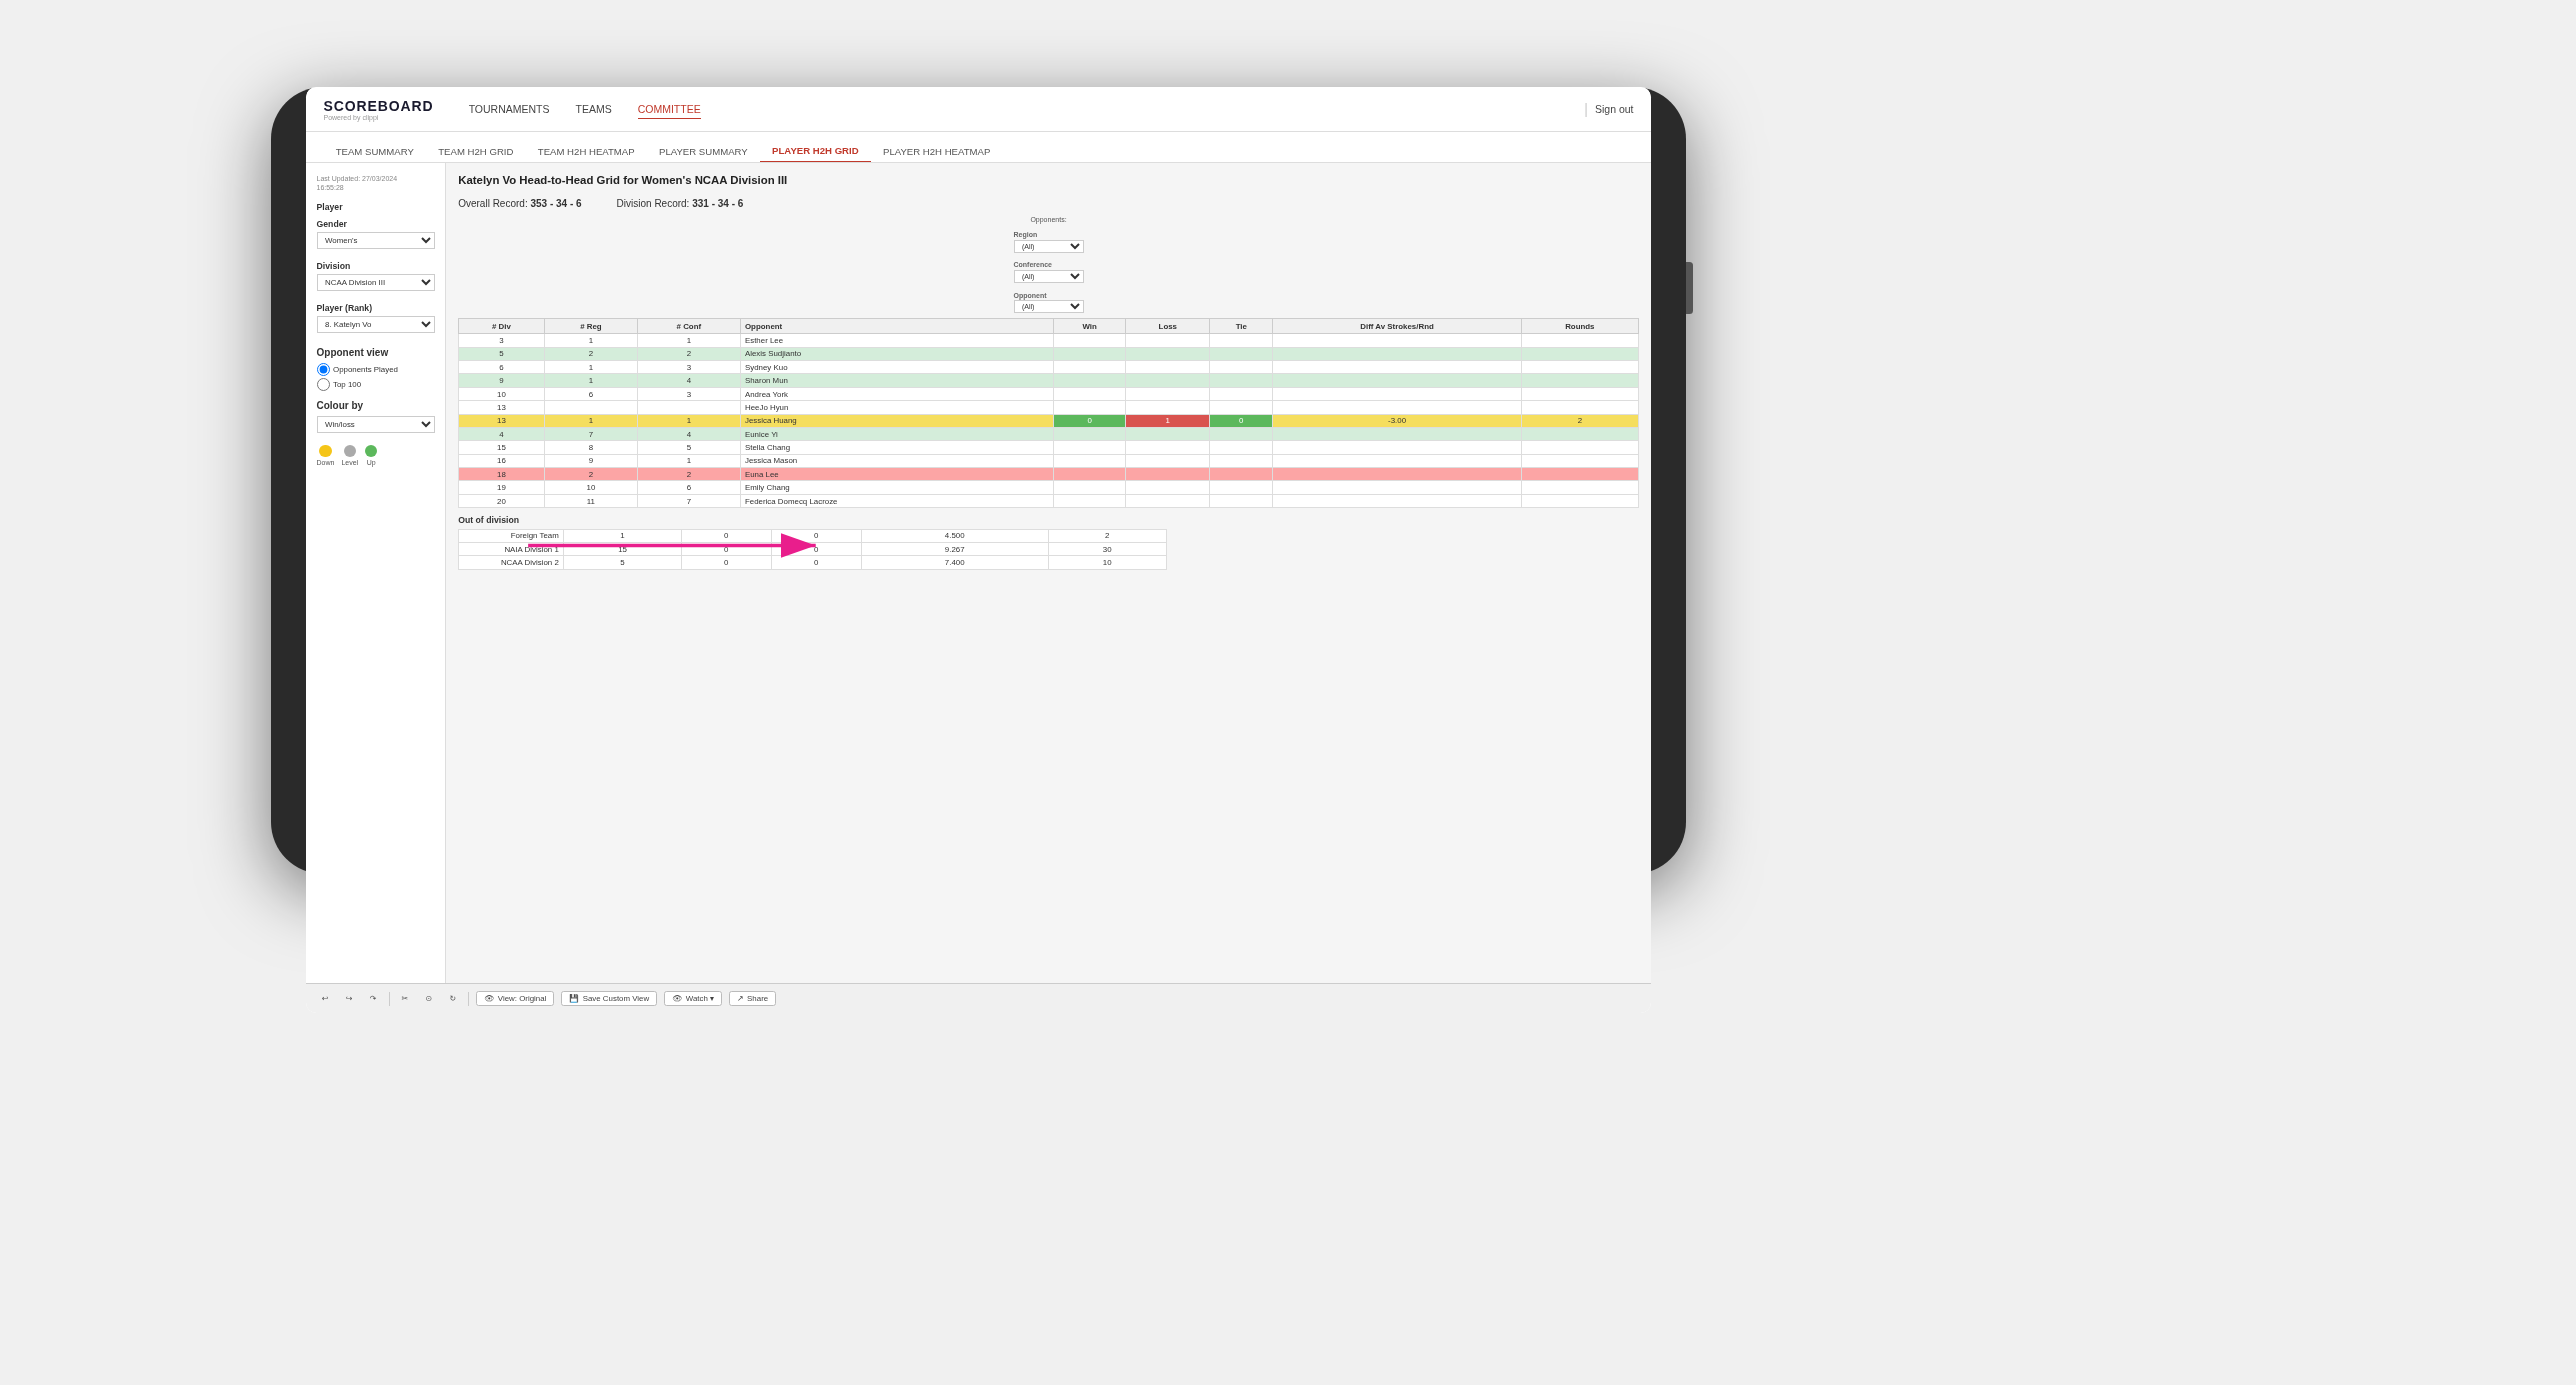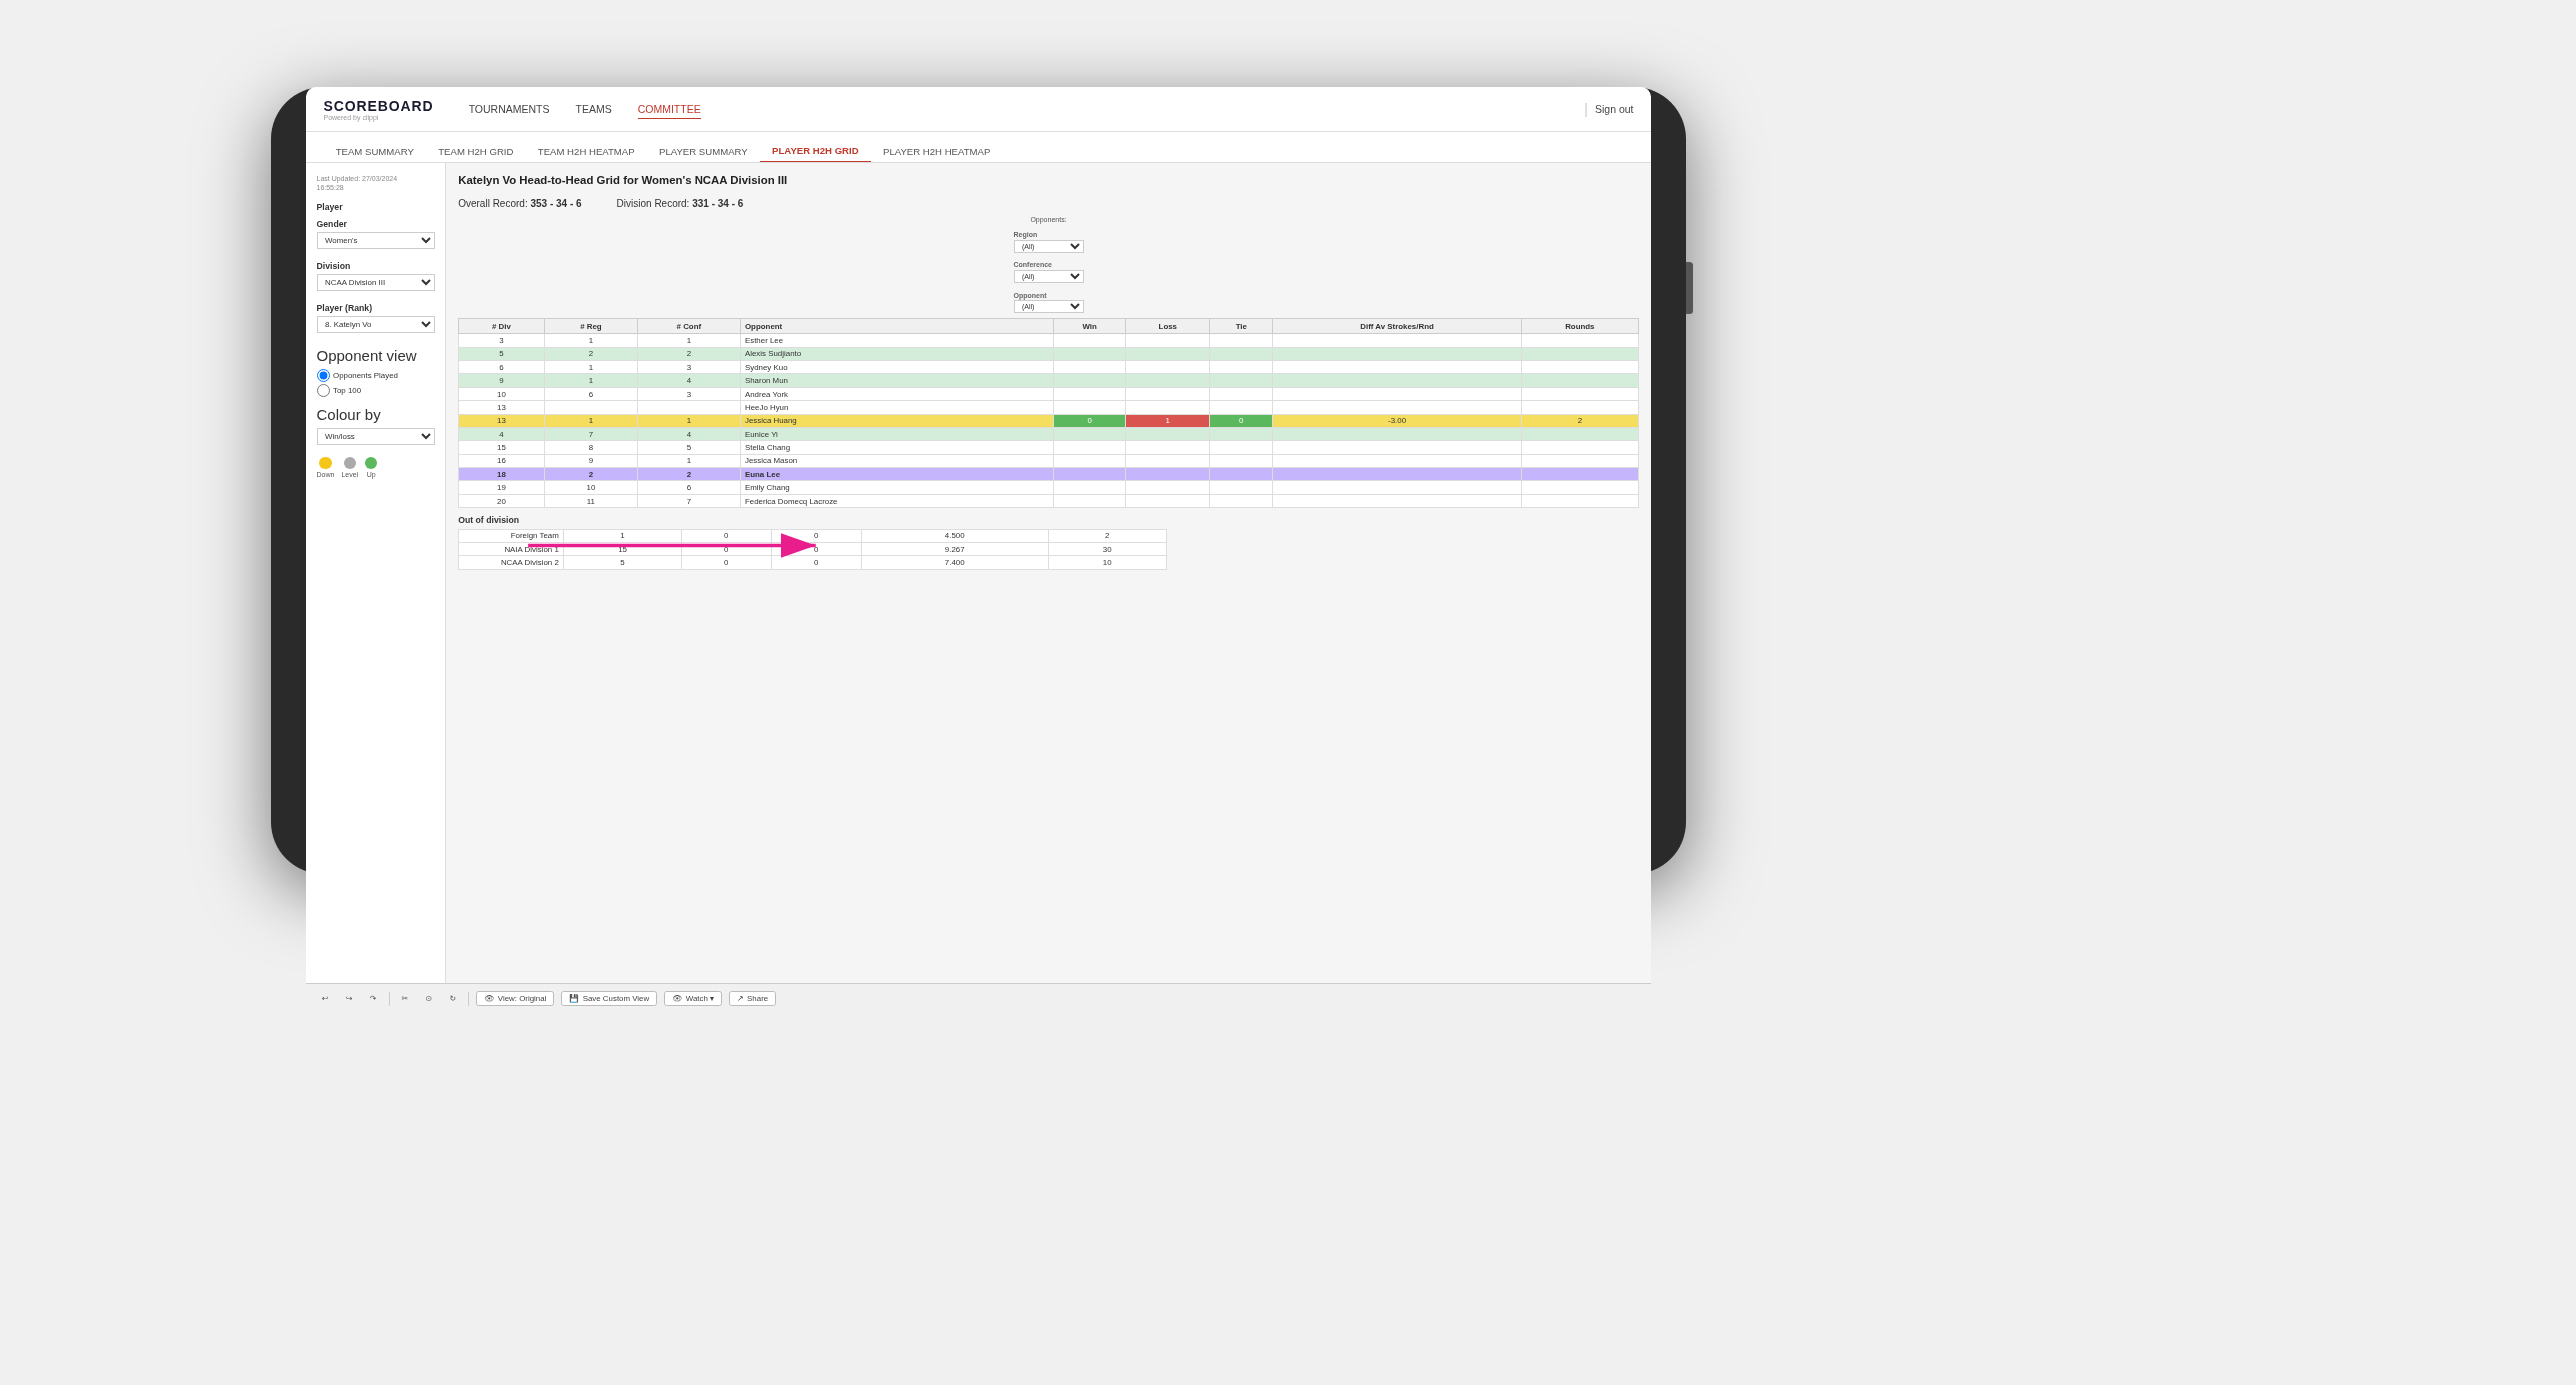--- a/index.html
+++ b/index.html
@@ -176,22 +176,22 @@
     }
     .sidebar-radio {
       display: flex;
       align-items: center;
       gap: 3.5px;
       font-size: 7.9px;
       color: #333;
       margin-bottom: 2.6px;
     }
     .sidebar-section-label2 {
-      font-size: 15px;
-      font-weight: 400;
+      font-size: 10px;
+      font-weight: 700;
       color: #333;
       margin: 8.7px 0 5.2px;
     }
     .legend {
       display: flex;
       gap: 7px;
       align-items: center;
       margin-top: 7px;
     }
     .legend-item {
@@ -582,21 +582,21 @@
                   <td>16</td>
                   <td>9</td>
                   <td>1</td>
                   <td class="opponent-name" style="text-align: left;">Jessica Mason</td>
                   <td></td>
                   <td></td>
                   <td></td>
                   <td></td>
                   <td></td>
                 </tr>
-                <tr style="background: #c4b5fd; cursor: pointer; font-weight: bold;">
+                <tr style="background: #fca5a5; cursor: pointer;">
                   <td>18</td>
                   <td>2</td>
                   <td>2</td>
                   <td class="opponent-name" style="text-align: left;">Euna Lee</td>
                   <td></td>
                   <td></td>
                   <td></td>
                   <td></td>
                   <td></td>
                 </tr>

